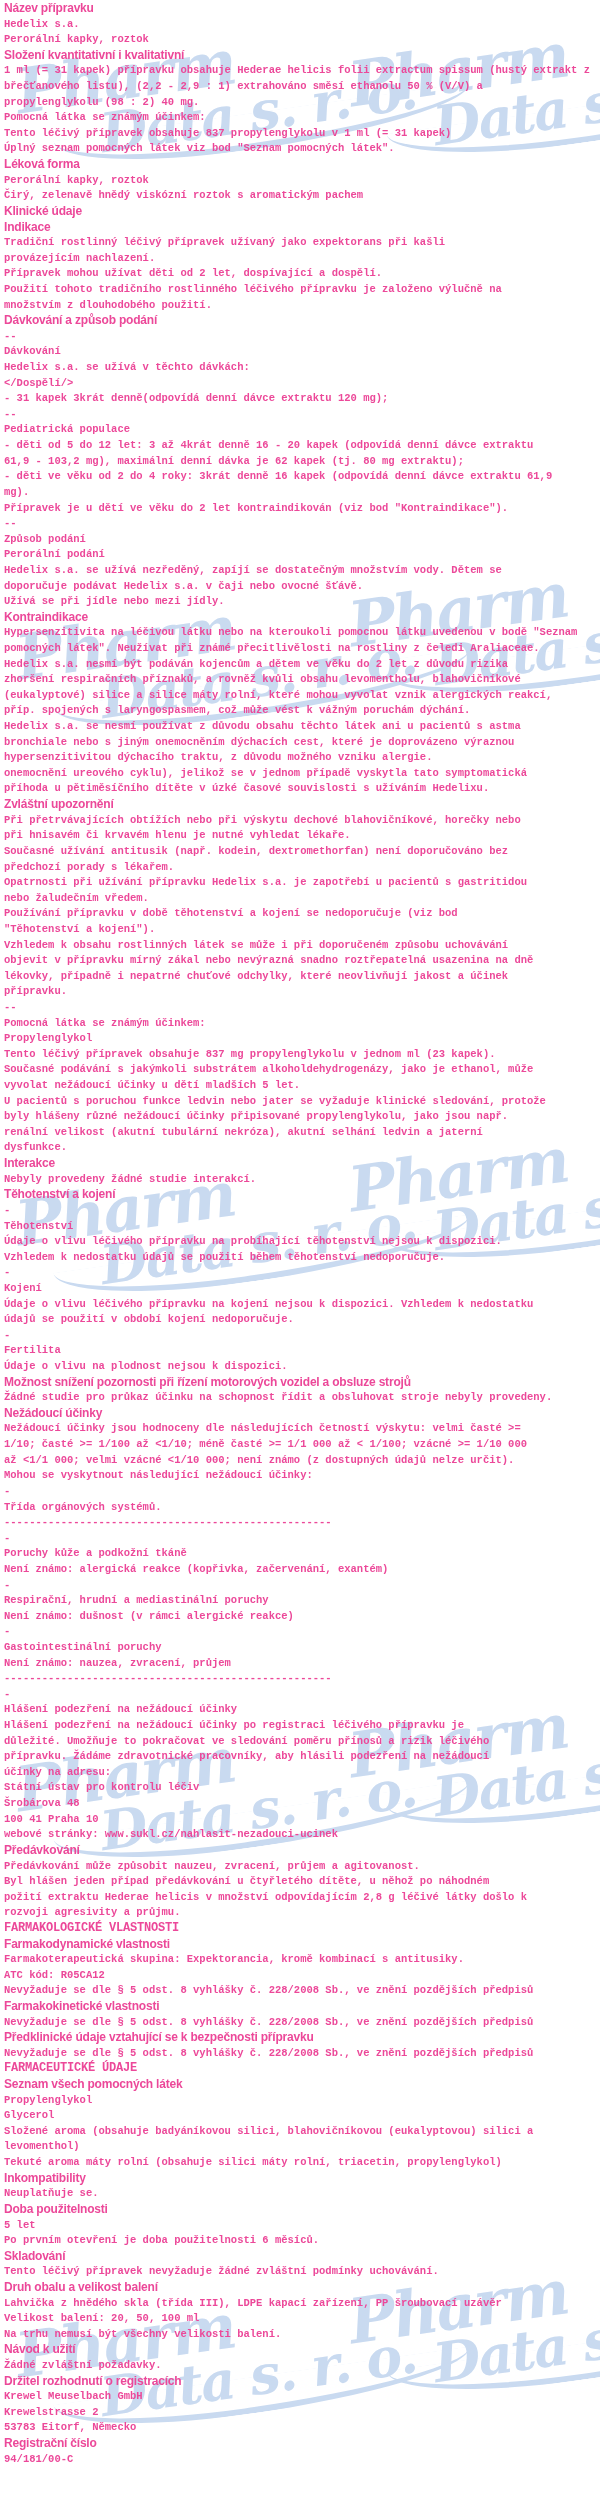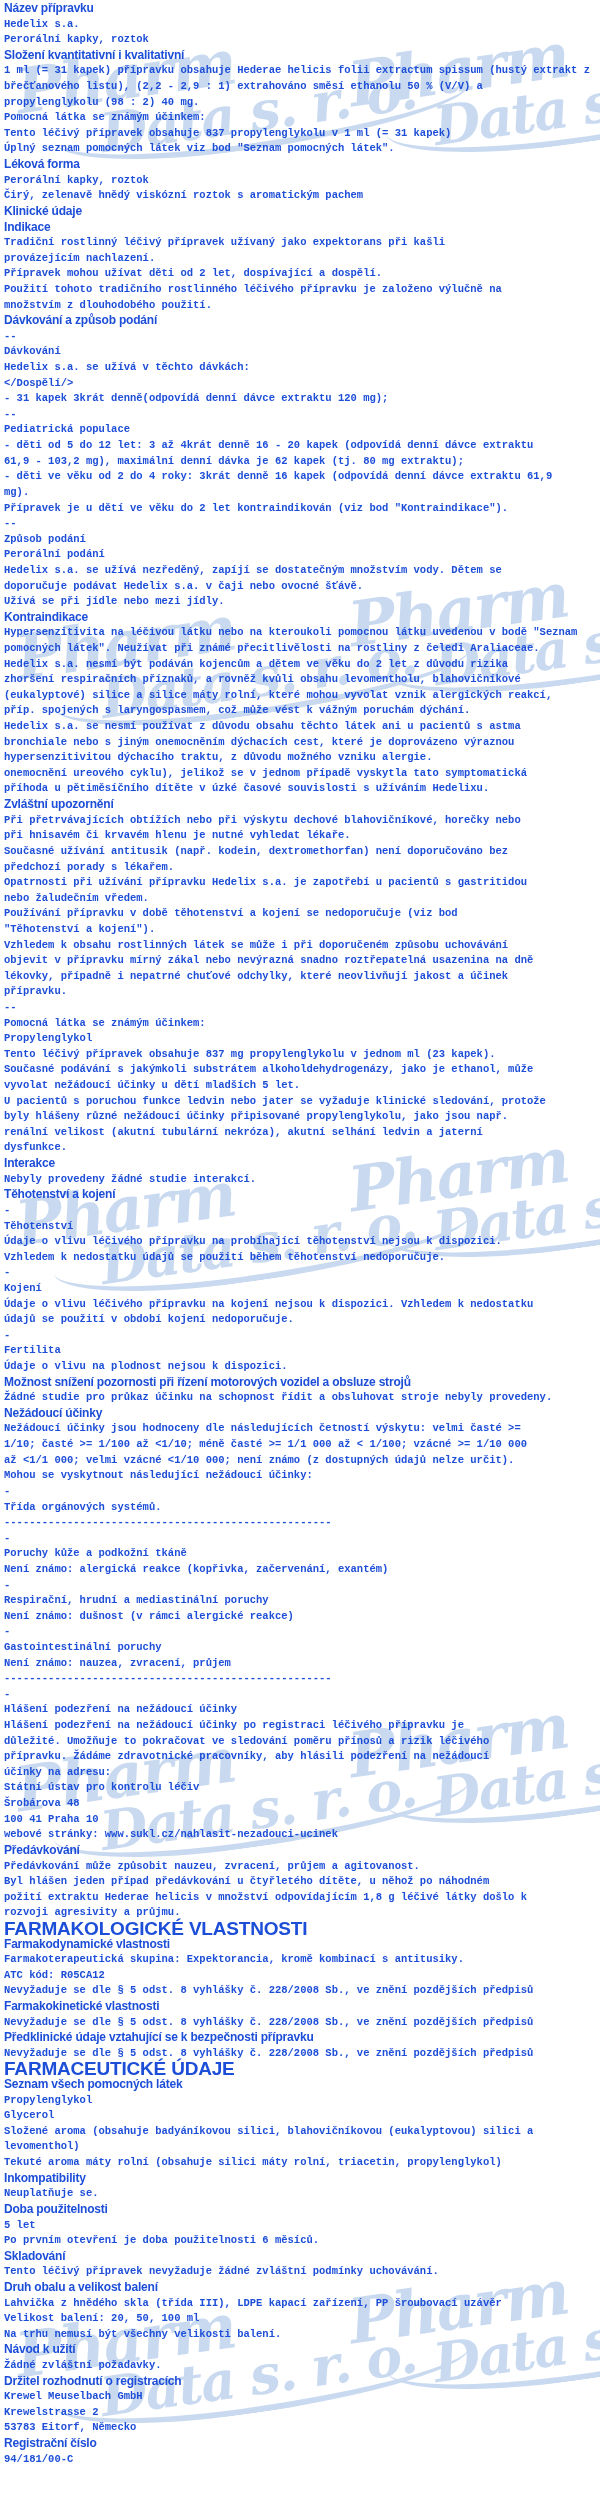--- a/index.html
+++ b/index.html
@@ -20,22 +20,22 @@
        border-bottom:6px solid;border-radius:0 0 55% 45% / 0 0 100% 100%;}
   #doc{
     position:absolute;top:1px;left:4px;right:0;z-index:2;
     color:#000000;
   }
   .line{height:15.61px;white-space:pre;overflow:visible;}
   .p{font-family:"Liberation Mono","DejaVu Sans Mono",monospace;
      font-weight:700;font-size:10.5px;line-height:15.61px;}
   .h2{font-family:"Liberation Sans","DejaVu Sans",sans-serif;
       font-weight:700;font-size:12px;line-height:15.61px;letter-spacing:-0.2px;}
-  .h1{font-family:Liberation Sans, sans-serif;
-      font-weight:700;font-size:19px;line-height:15.61px;letter-spacing:-0.2px;}
+  .h1{font-family:Liberation Mono, monospace;
+      font-weight:700;font-size:12px;line-height:15.61px;letter-spacing:-0.2px;}
 </style>
 </head>
 <body>
 
 <div id="page" style="background: rgb(255, 255, 255);">
   <div id="wm-layer">
       <div class="wm" style="left: 12px; top: 62px; color: rgb(201, 218, 240);">
         <div class="wm1">Pharm</div>
         <div class="wm2">Data s. r. o.</div>
         <div class="wm-swash" style="border-bottom-color: rgb(201, 218, 240);"></div>
@@ -79,21 +79,21 @@
         <div class="wm1">Pharm</div>
         <div class="wm2">Data s. r. o.</div>
         <div class="wm-swash" style="border-bottom-color: rgb(201, 218, 240);"></div>
       </div>
       <div class="wm" style="left: 345px; top: 2292px; color: rgb(201, 218, 240);">
         <div class="wm1">Pharm</div>
         <div class="wm2">Data s. r. o.</div>
         <div class="wm-swash" style="border-bottom-color: rgb(201, 218, 240);"></div>
       </div>
     </div>
-  <div id="doc" style="color: #1d4ed8;">
+  <div id="doc" style="color: #ec4899;">
       <div class="line h2">Název přípravku</div>
       <div class="line p">Hedelix s.a.</div>
       <div class="line p">Perorální kapky, roztok</div>
       <div class="line h2">Složení kvantitativní i kvalitativní</div>
       <div class="line p">1 ml (= 31 kapek) přípravku obsahuje Hederae helicis folii extractum spissum (hustý extrakt z</div>
       <div class="line p">břečťanového listu), (2,2 - 2,9 : 1) extrahováno směsí ethanolu 50 % (V/V) a</div>
       <div class="line p">propylenglykolu (98 : 2) 40 mg.</div>
       <div class="line p">Pomocná látka se známým účinkem:</div>
       <div class="line p">Tento léčivý přípravek obsahuje 837 propylenglykolu v 1 ml (= 31 kapek)</div>
       <div class="line p">Úplný seznam pomocných látek viz bod "Seznam pomocných látek".</div>
@@ -201,21 +201,21 @@
       <div class="line p">důležité. Umožňuje to pokračovat ve sledování poměru přínosů a rizik léčivého</div>
       <div class="line p">přípravku. Žádáme zdravotnické pracovníky, aby hlásili podezření na nežádoucí</div>
       <div class="line p">účinky na adresu:</div>
       <div class="line p">Státní ústav pro kontrolu léčiv</div>
       <div class="line p">Šrobárova 48</div>
       <div class="line p">100 41 Praha 10</div>
       <div class="line p">webové stránky: www.sukl.cz/nahlasit-nezadouci-ucinek</div>
       <div class="line h2">Předávkování</div>
       <div class="line p">Předávkování může způsobit nauzeu, zvracení, průjem a agitovanost.</div>
       <div class="line p">Byl hlášen jeden případ předávkování u čtyřletého dítěte, u něhož po náhodném</div>
-      <div class="line p">požití extraktu Hederae helicis v množství odpovídajícím 1,8 g léčivé látky došlo k</div>
+      <div class="line p">požití extraktu Hederae helicis v množství odpovídajícím 2,8 g léčivé látky došlo k</div>
       <div class="line p">rozvoji agresivity a průjmu.</div>
       <div class="line h1">FARMAKOLOGICKÉ VLASTNOSTI</div>
       <div class="line h2">Farmakodynamické vlastnosti</div>
       <div class="line p">Farmakoterapeutická skupina: Expektorancia, kromě kombinací s antitusiky.</div>
       <div class="line p">ATC kód: R05CA12</div>
       <div class="line p">Nevyžaduje se dle § 5 odst. 8 vyhlášky č. 228/2008 Sb., ve znění pozdějších předpisů</div>
       <div class="line h2">Farmakokinetické vlastnosti</div>
       <div class="line p">Nevyžaduje se dle § 5 odst. 8 vyhlášky č. 228/2008 Sb., ve znění pozdějších předpisů</div>
       <div class="line h2">Předklinické údaje vztahující se k bezpečnosti přípravku</div>
       <div class="line p">Nevyžaduje se dle § 5 odst. 8 vyhlášky č. 228/2008 Sb., ve znění pozdějších předpisů</div>

